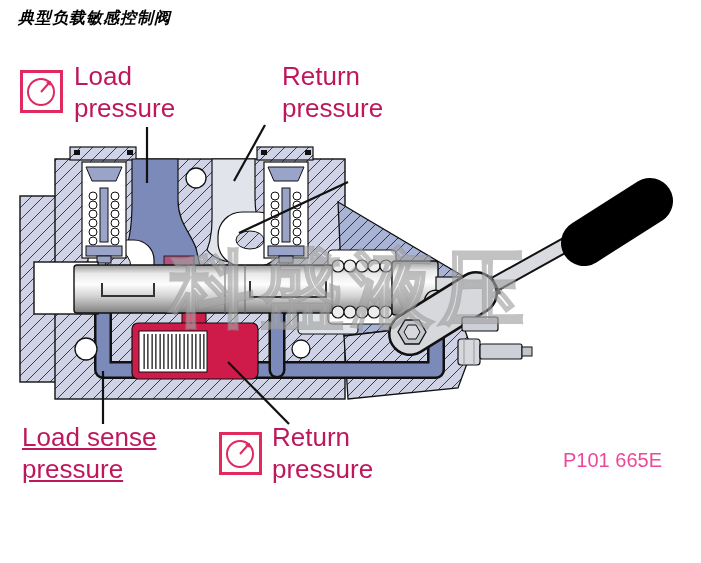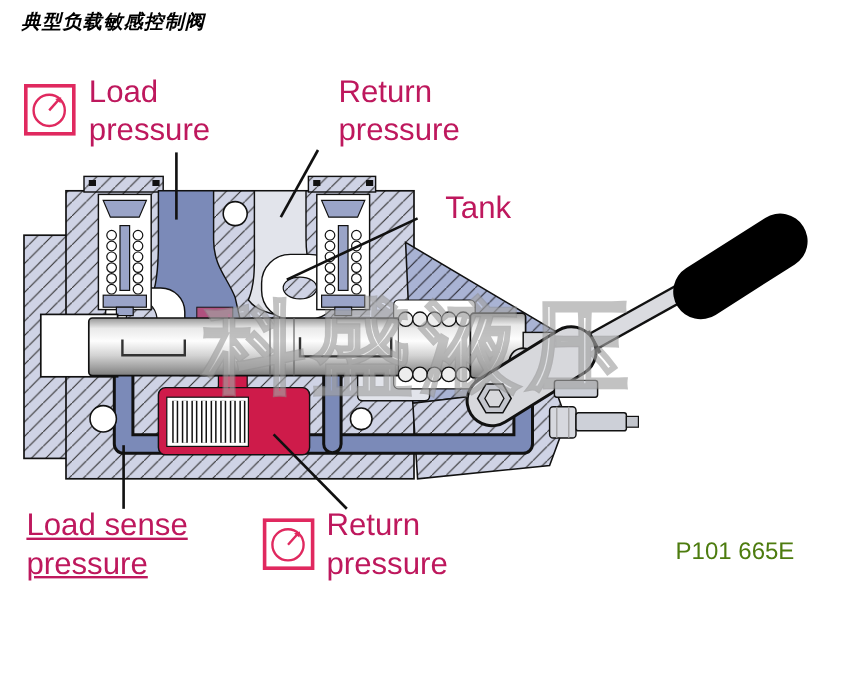--- a/index.html
+++ b/index.html
@@ -13,21 +13,21 @@
     color:#000;letter-spacing:1px;
   }
   .callout{
     font-size:26px;line-height:32px;color:#be185d;white-space:nowrap;
   }
   #lbl-load{left:74px;top:60px;}
   #lbl-return{left:282px;top:60px;}
   #lbl-tank{left:371px;top:157px;}
   #lbl-loadsense{left:22px;top:421px;text-decoration:underline;}
   #lbl-system{left:272px;top:421px;}
-  #figcode{left:563px;top:449px;font-size:20px;color:#4d7c0f;}
+  #figcode{left:563px;top:449px;font-size:20px;color:#ec4899;}
   #caption{
     left:18px;top:513px;font-size:23px;color:#111;
     font-family:"Liberation Serif","DejaVu Serif",serif;letter-spacing:1px;
   }
   .gauge{
     width:43px;height:43px;background:#fff;border:3px solid #e0295f;
     box-sizing:border-box;
   }
   #gauge1{left:20px;top:70px;}
   #gauge2{left:219px;top:432px;}
@@ -241,23 +241,20 @@
   <div id="lbl-load" class="abs callout">
     <div>Load</div>
     <div>pressure</div>
   </div>
 
   <div id="lbl-return" class="abs callout">
     <div>Return</div>
     <div>pressure</div>
   </div>
 
-  <div id="lbl-tank" class="abs callout">
-    <div>Tank</div>
-  </div>
 
   <div id="lbl-loadsense" class="abs callout">
     <div>Load sense</div>
     <div>pressure</div>
   </div>
 
   <div id="gauge2" class="abs gauge">
     <svg width="37" height="37" viewBox="0 0 37 37">
       <circle cx="18" cy="19" r="13" fill="none" stroke="#e0295f" stroke-width="2"></circle>
       <line x1="18" y1="19" x2="26" y2="10" stroke="#e0295f" stroke-width="2"></line>

